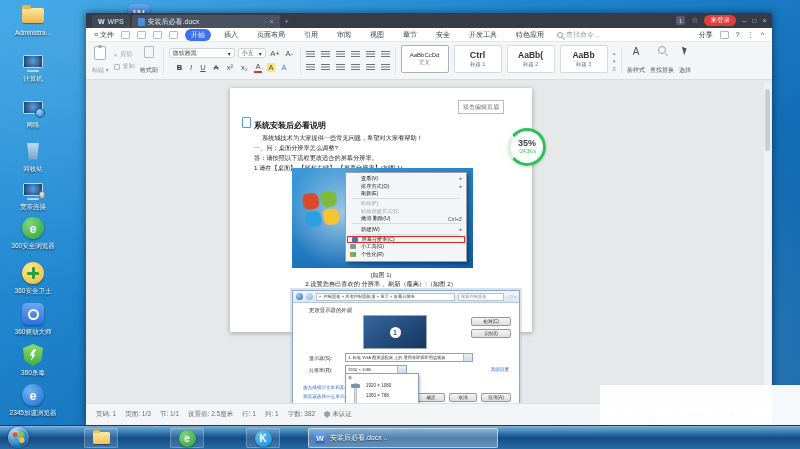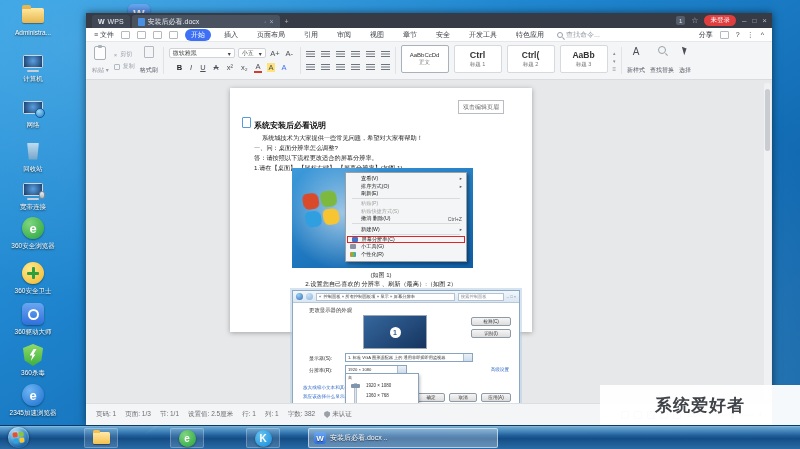--- a/index.html
+++ b/index.html
@@ -365,21 +365,21 @@
       <div class="vsep"></div>
       <div class="stylebox" style="border-color:#aab1bb">
         <span style="font-size:6px;color:#333">AaBbCcDd</span>
         <span class="lb">正文</span>
       </div>
       <div class="stylebox">
         <span style="font-size:9px;font-weight:bold;color:#333">Ctrl</span>
         <span class="lb">标题 1</span>
       </div>
       <div class="stylebox">
-        <span style="font-size:8.5px;font-weight:bold;color:#333">Ctrl(</span>
+        <span style="font-size:8.5px;font-weight:bold;color:#333">AaBb(</span>
         <span class="lb">标题 2</span>
       </div>
       <div class="stylebox">
         <span style="font-size:8.5px;font-weight:bold;color:#333">AaBb</span>
         <span class="lb">标题 3</span>
       </div>
       <div class="rcol" style="justify-content:center;gap:2px;color:#8a8f97">
         <span style="font-size:5px">▴</span>
           <span style="font-size:5px">▾</span>
           <span style="font-size:6px">≡</span>
@@ -503,20 +503,26 @@
               <div class="ddtrack"></div>
               <div class="ddthumb"></div>
               <div class="ddopt" style="top:9px">1920 × 1080</div>
               <div class="ddopt" style="top:19px">1360 × 768</div>
 
             </div>
           </div>
         </div>
       </div>
 
+      <div class="sync">
+        <div class="in">
+          <span class="pc">35%</span>
+          <span class="sp">↑24.3K/s</span>
+        </div>
+      </div>
       <div class="vscroll">
           <div class="vthumb"></div>
         </div>
     </div>
 
     <div class="sbar">
       <span>页码: 1</span>
       <span>页面: 1/3</span>
       <span>节: 1/1</span>
       <span>设置值: 2.5厘米</span>
@@ -567,15 +573,14 @@
       </div>
     <div class="wpsbtn">
       <span class="wpsmini">
           <span>W</span>
         </span>
       <span style="overflow:hidden;white-space:nowrap">安装后必看.docx ..</span>
     </div>
   </div>
 
   <div id="wm">
-    <span class="wm-cn">系统爱好者</span>
   </div>
 </div>
 
 </body></html>

